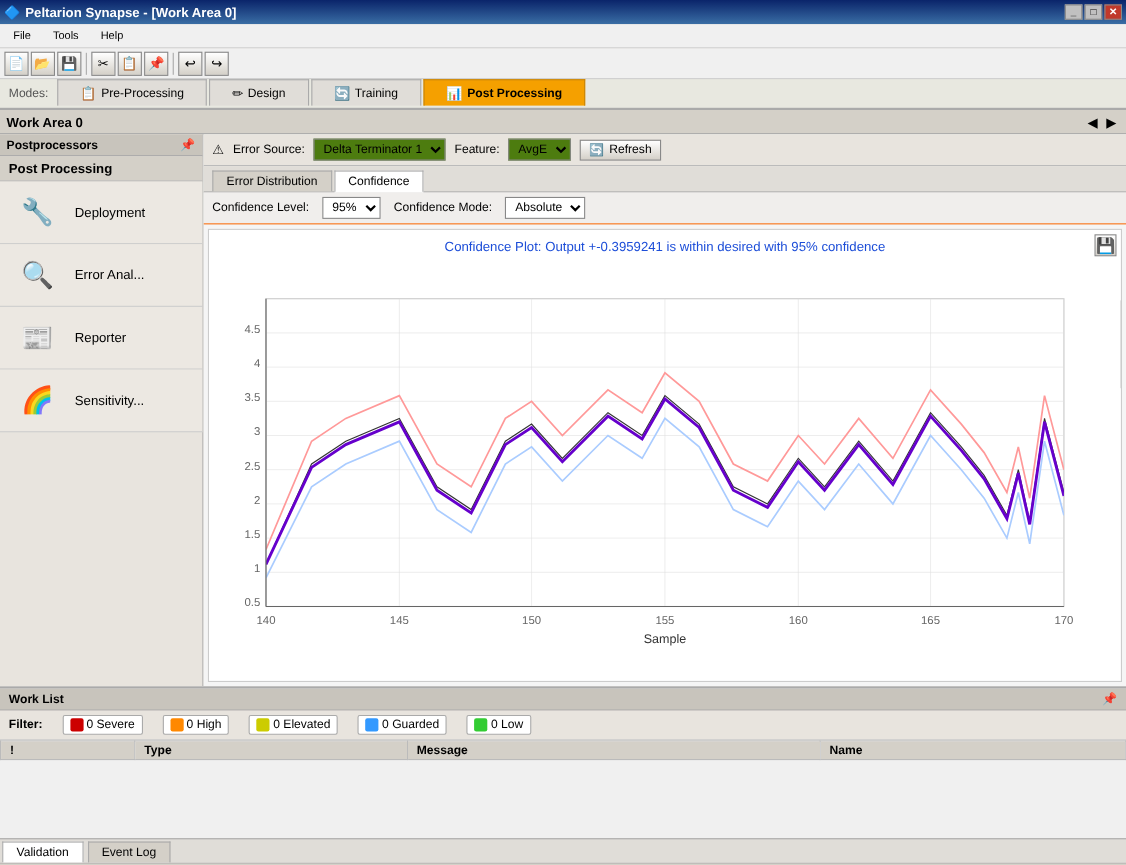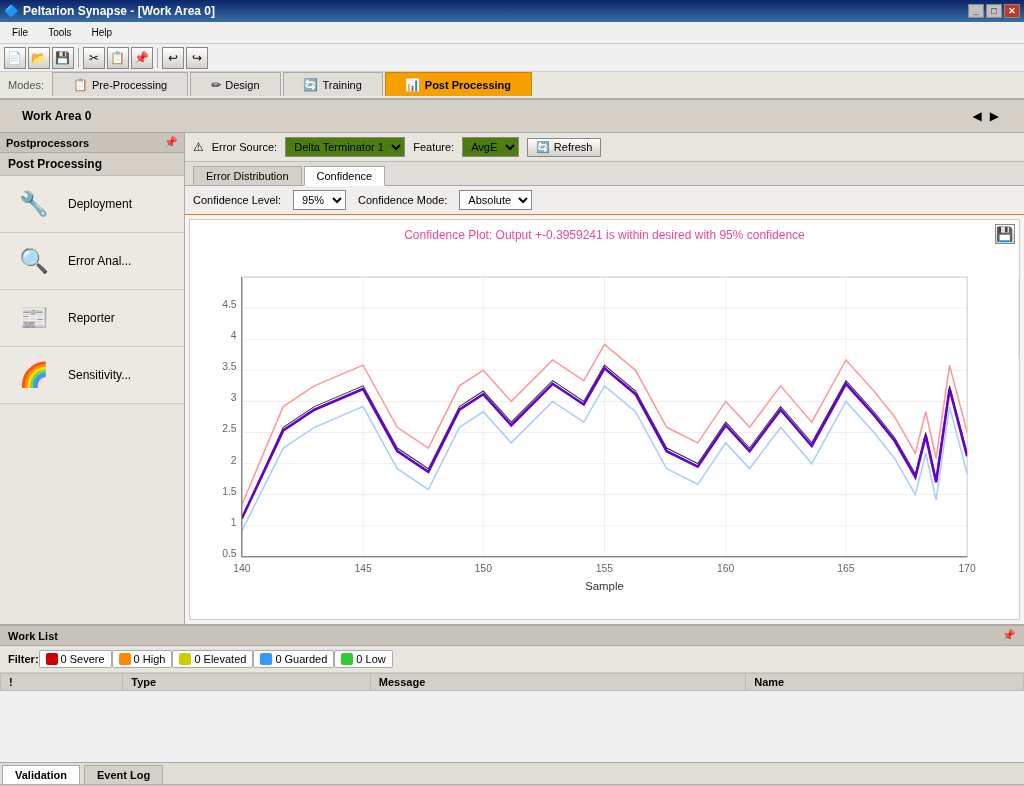--- a/index.html
+++ b/index.html
@@ -56,22 +56,22 @@
     }
     .mode-tab.active {
       background: #f5a000; color: black; font-weight: bold; border-color: #c8850a;
     }
     .mode-tab-icon { font-size: 12px; }
 
     
     #main-layout { display: flex; flex-direction: column; height: calc(100vh - 102px); }
     #work-area-header {
       background: #d4d0c8; border-bottom: 1px solid #aaa;
-      padding: 2px 22px; display: flex; align-items: center; justify-content: space-between;
-      height: 33px;
+      padding: 2px 6px; display: flex; align-items: center; justify-content: space-between;
+      height: 22px;
     }
     #work-area-title { font-weight: bold; font-size: 12px; }
 
     #content-area { display: flex; flex: 1; overflow: hidden; }
 
     
     #sidebar {
       width: 185px; background: #e8e4de; border-right: 1px solid #aaa;
       display: flex; flex-direction: column;
     }
@@ -126,59 +126,59 @@
       display: flex; align-items: center; gap: 12px;
     }
     .conf-select { border: 1px solid #888; background: white; padding: 1px 4px; font-size: 11px; height: 20px; }
 
     
     #chart-container {
       flex: 1; background: white; margin: 4px; border: 1px solid #ccc;
       display: flex; flex-direction: column; overflow: hidden; position: relative;
     }
     #chart-title {
-      text-align: center; color: #ec4899; font-size: 12px; padding: 8px 0 4px;
+      text-align: center; color: #1d4ed8; font-size: 12px; padding: 8px 0 4px;
       font-weight: normal;
     }
     #chart-svg-container { flex: 1; position: relative; }
     svg#chart { width: 100%; height: 100%; }
     #save-icon {
       position: absolute; top: 4px; right: 4px;
       width: 20px; height: 20px; background: linear-gradient(to bottom, #fff, #d4d0c8);
       border: 1px solid #888; display: flex; align-items: center; justify-content: center;
       cursor: pointer; font-size: 14px;
     }
 
     
     #bottom-panel { height: 160px; border-top: 2px solid #aaa; background: #f0f0f0; display: flex; flex-direction: column; }
     #error-list-header {
       background: #c8c4bc; padding: 2px 8px; font-size: 11px; font-weight: bold;
       border-bottom: 1px solid #aaa; display: flex; align-items: center; justify-content: space-between;
       height: 20px;
     }
     #filter-bar {
-      padding: 4px 8px; display: flex; align-items: center; gap: 0;
+      padding: 4px 8px; display: flex; align-items: center; gap: 18px;
       background: #e8e4de; border-bottom: 1px solid #ccc;
     }
     .filter-label { font-size: 11px; font-weight: bold; }
     .filter-badge {
       display: flex; align-items: center; gap: 3px; padding: 2px 6px;
       border: 1px solid #aaa; background: white; font-size: 11px; cursor: pointer; border-radius: 2px;
     }
     .filter-dot { width: 12px; height: 12px; border-radius: 2px; }
 
     #error-table { flex: 1; overflow: auto; }
     table { width: 100%; border-collapse: collapse; }
     th { background: #d4d0c8; border: 1px solid #bbb; padding: 2px 8px; font-size: 11px; text-align: left; position: sticky; top: 0; }
 
     
     #bottom-tabs { display: flex; border-top: 1px solid #aaa; background: #e0ddd8; }
     .bottom-tab {
       padding: 3px 12px; border: 1px solid #aaa; border-bottom: none;
-      background: #d4d0c8; cursor: pointer; font-size: 11px; margin: 2px 2px 0; font-weight: bold;
+      background: #d4d0c8; cursor: pointer; font-size: 11px; margin: 2px 2px 0;
     }
     .bottom-tab.active { background: white; }
 
     
     #status-bar {
       background: #d4d0c8; border-top: 1px solid #aaa; height: 22px;
       display: flex; align-items: center; padding: 0 8px; font-size: 11px;
     }
 
     .nav-arrows { display: flex; gap: 2px; }

